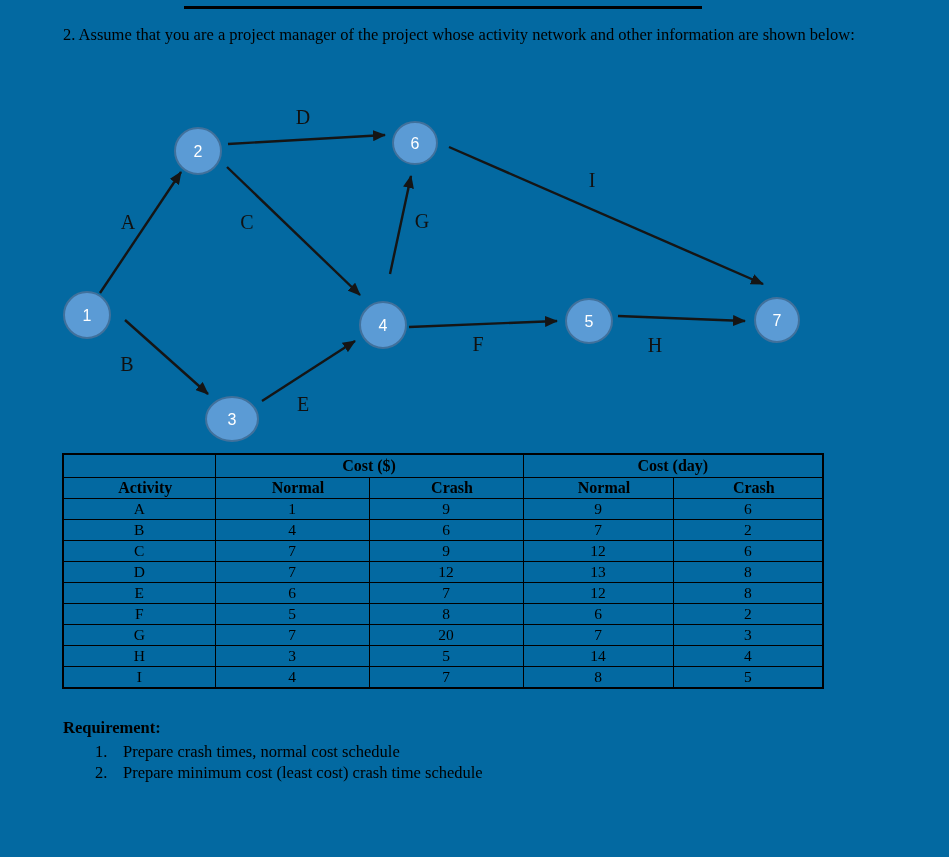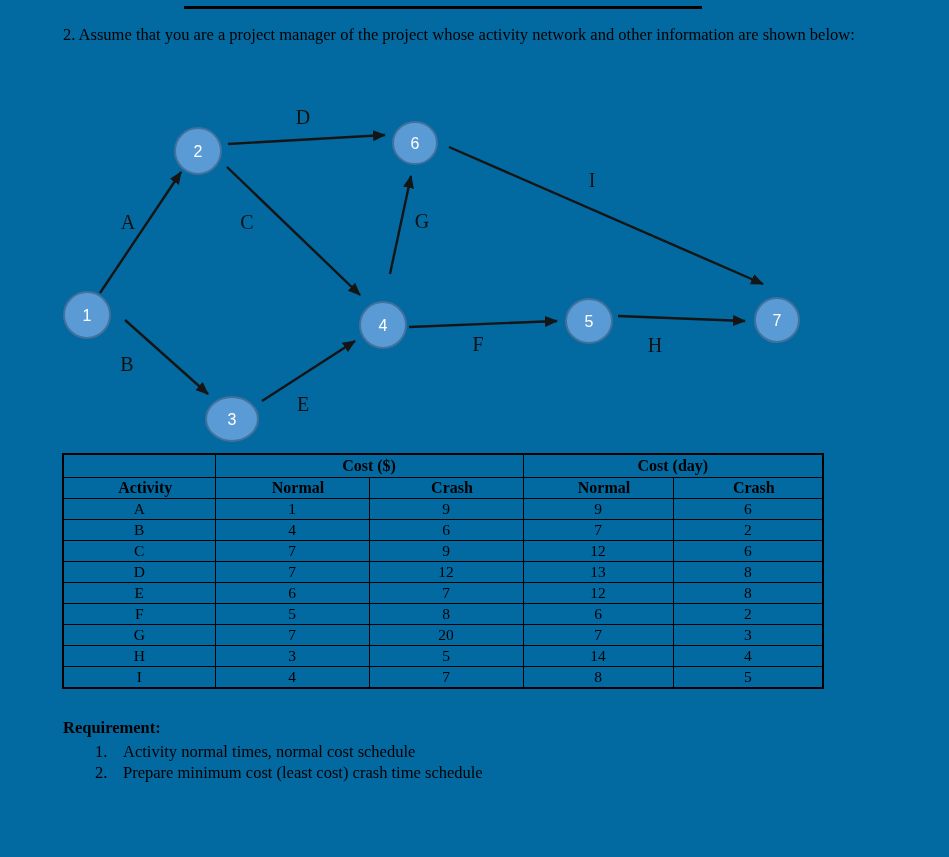--- a/index.html
+++ b/index.html
@@ -198,21 +198,21 @@
           <td>5</td>
         </tr>
       </tbody>
   </table>
 
   <div class="requirement">
     <p class="requirement-title">Requirement:</p>
     <div>
         <div class="req-item">
           <span class="req-num">1.</span>
-          <span class="req-text">Activity normal times, normal cost schedule</span>
+          <span class="req-text">Prepare crash times, normal cost schedule</span>
         </div>
         <div class="req-item">
           <span class="req-num">2.</span>
           <span class="req-text">Prepare minimum cost (least cost) crash time schedule</span>
         </div>
       </div>
   </div>
 
 </div>
 

